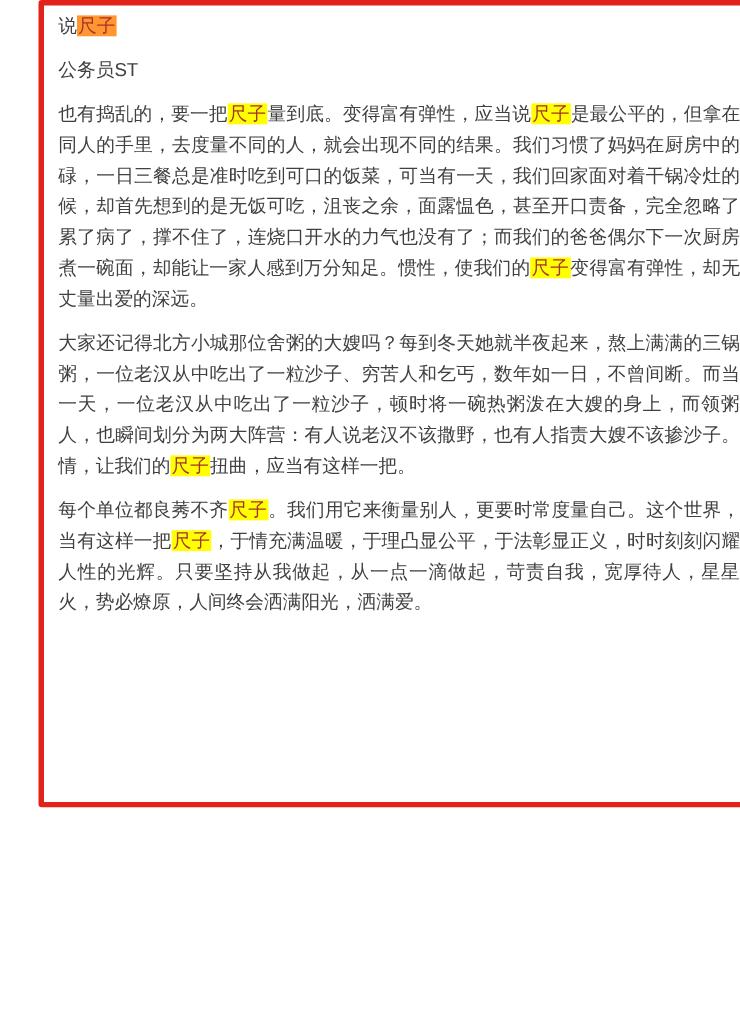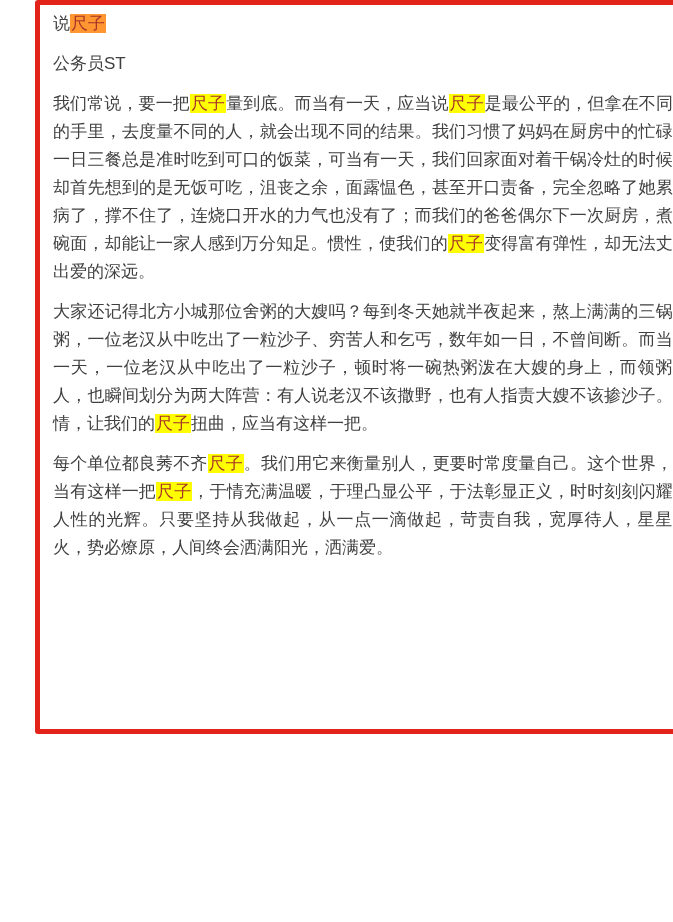--- a/index.html
+++ b/index.html
@@ -51,17 +51,17 @@
     color:var(--hl-text);
   }
 </style>
 </head>
 <body>
 
 <div class="page">
   <h1 class="title"><span>说</span><mark class="hl-active">尺子</mark></h1>
   <div class="author">公务员ST</div>
   <div id="article-body">
-      <p class="para"><span>我们常说，要一把</span><mark class="hl">尺子</mark><span>量到底。而当有一天，应当说</span><mark class="hl">尺子</mark><span>是最公平的，但拿在不同人的手里，去度量不同的人，就会出现不同的结果。我们习惯了妈妈在厨房中的忙碌，一日三餐总是准时吃到可口的饭菜，可当有一天，我们回家面对着干锅冷灶的时候，却首先想到的是无饭可吃，沮丧之余，面露愠色，甚至开口责备，完全忽略了她累了病了，撑不住了，连烧口开水的力气也没有了；而我们的爸爸偶尔下一次厨房，煮一碗面，却能让一家人感到万分知足。惯性，使我们的</span><mark class="hl">尺子</mark><span>变得富有弹性，却无法丈量出爱的深远。</span></p>
+      <p class="para"><span>也有捣乱的，要一把</span><mark class="hl">尺子</mark><span>量到底。变得富有弹性，应当说</span><mark class="hl">尺子</mark><span>是最公平的，但拿在不同人的手里，去度量不同的人，就会出现不同的结果。我们习惯了妈妈在厨房中的忙碌，一日三餐总是准时吃到可口的饭菜，可当有一天，我们回家面对着干锅冷灶的时候，却首先想到的是无饭可吃，沮丧之余，面露愠色，甚至开口责备，完全忽略了她累了病了，撑不住了，连烧口开水的力气也没有了；而我们的爸爸偶尔下一次厨房，煮一碗面，却能让一家人感到万分知足。惯性，使我们的</span><mark class="hl">尺子</mark><span>变得富有弹性，却无法丈量出爱的深远。</span></p>
       <p class="para"><span>大家还记得北方小城那位舍粥的大嫂吗？每到冬天她就半夜起来，熬上满满的三锅热粥，一位老汉从中吃出了一粒沙子、穷苦人和乞丐，数年如一日，不曾间断。而当有一天，一位老汉从中吃出了一粒沙子，顿时将一碗热粥泼在大嫂的身上，而领粥的人，也瞬间划分为两大阵营：有人说老汉不该撒野，也有人指责大嫂不该掺沙子。薄情，让我们的</span><mark class="hl">尺子</mark><span>扭曲，应当有这样一把。</span></p>
       <p class="para"><span>每个单位都良莠不齐</span><mark class="hl">尺子</mark><span>。我们用它来衡量别人，更要时常度量自己。这个世界，应当有这样一把</span><mark class="hl">尺子</mark><span>，于情充满温暖，于理凸显公平，于法彰显正义，时时刻刻闪耀着人性的光辉。只要坚持从我做起，从一点一滴做起，苛责自我，宽厚待人，星星之火，势必燎原，人间终会洒满阳光，洒满爱。</span></p>
     </div>
 </div>
 
 </body></html>

